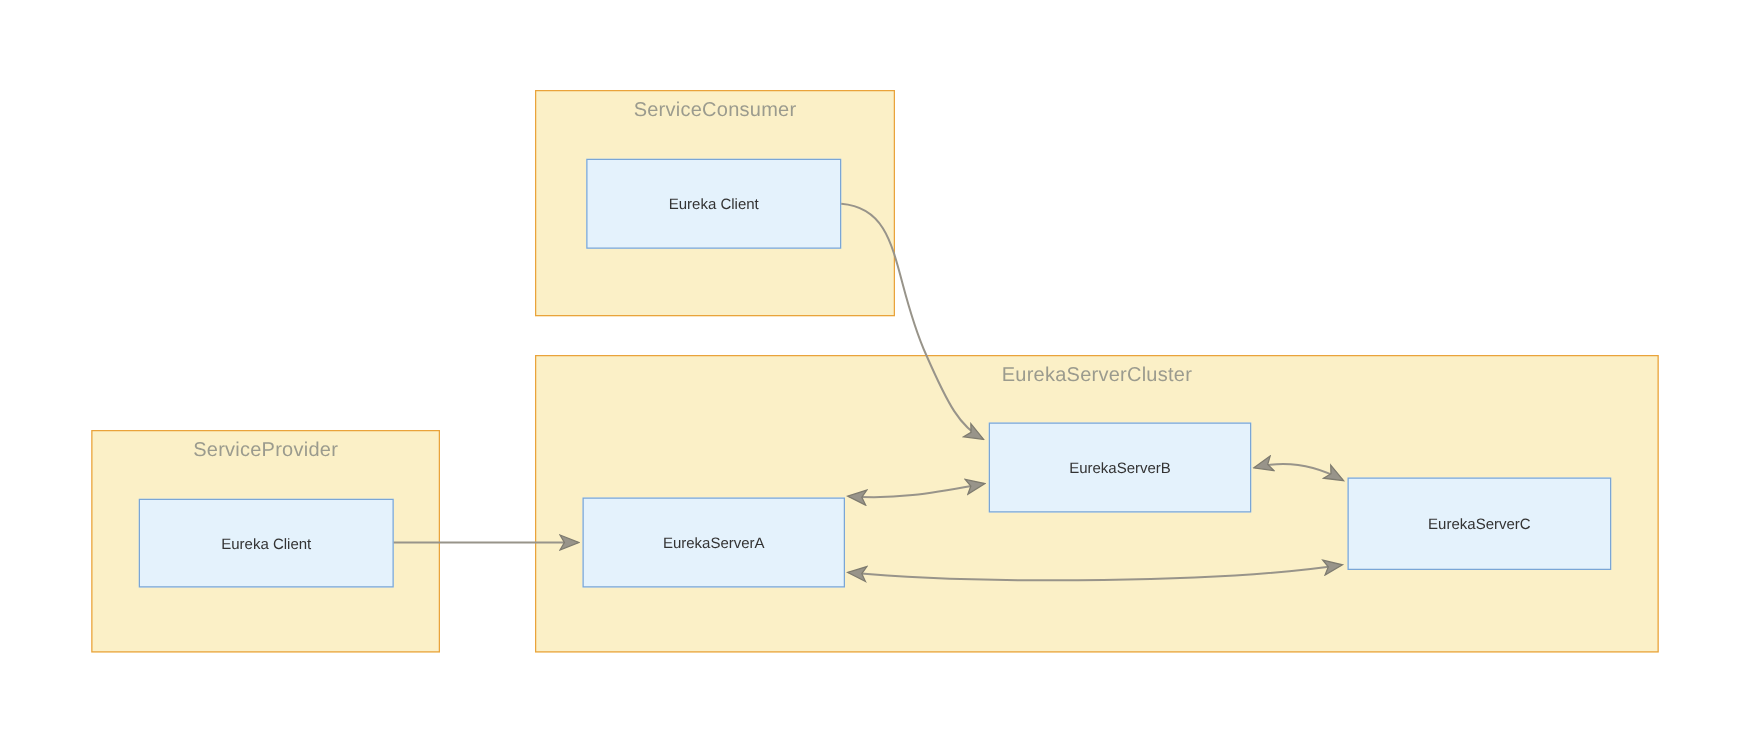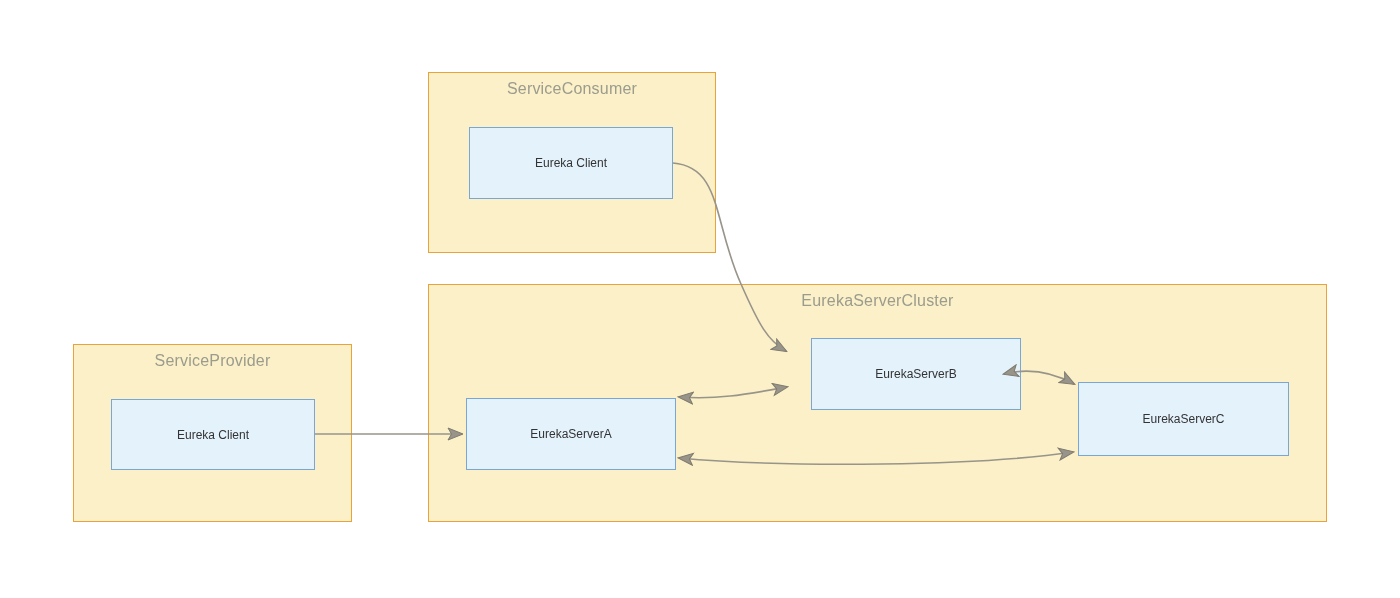--- a/index.html
+++ b/index.html
@@ -82,21 +82,21 @@
   </div>
 
   <div class="node-box" style="left:111px; top:399px; width:204px; height:71px;">
     <span class="node-label">Eureka Client</span>
   </div>
 
   <div class="node-box" style="left:466px; top:398px; width:210px; height:72px;">
     <span class="node-label">EurekaServerA</span>
   </div>
 
-  <div class="node-box" style="left:791px; top:338px; width:210px; height:72px;margin-left:20px;">
+  <div class="node-box" style="left:791px; top:338px; width:210px; height:72px;">
     <span class="node-label">EurekaServerB</span>
   </div>
 
   <div class="node-box" style="left:1078px; top:382px; width:211px; height:74px;">
     <span class="node-label">EurekaServerC</span>
   </div>
 
   <svg id="edge-layer" width="1400" height="598" viewBox="0 0 1400 598">
     <defs>
       <marker id="arrow-end" markerUnits="userSpaceOnUse" markerWidth="17" markerHeight="14" refX="15" refY="7" orient="auto">

